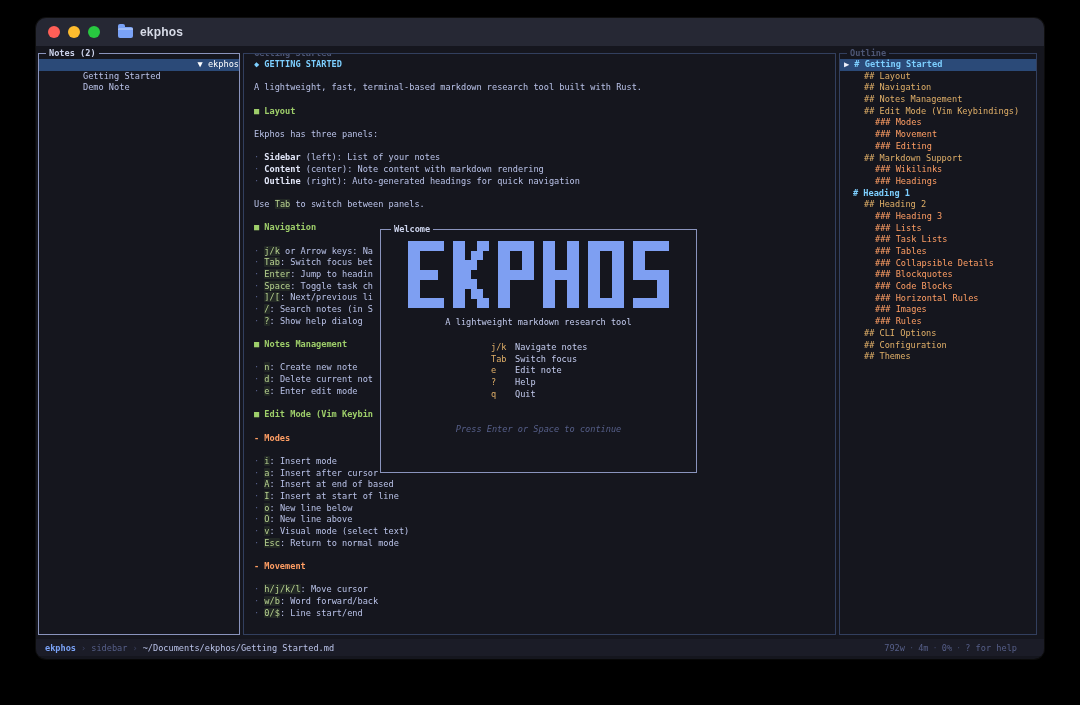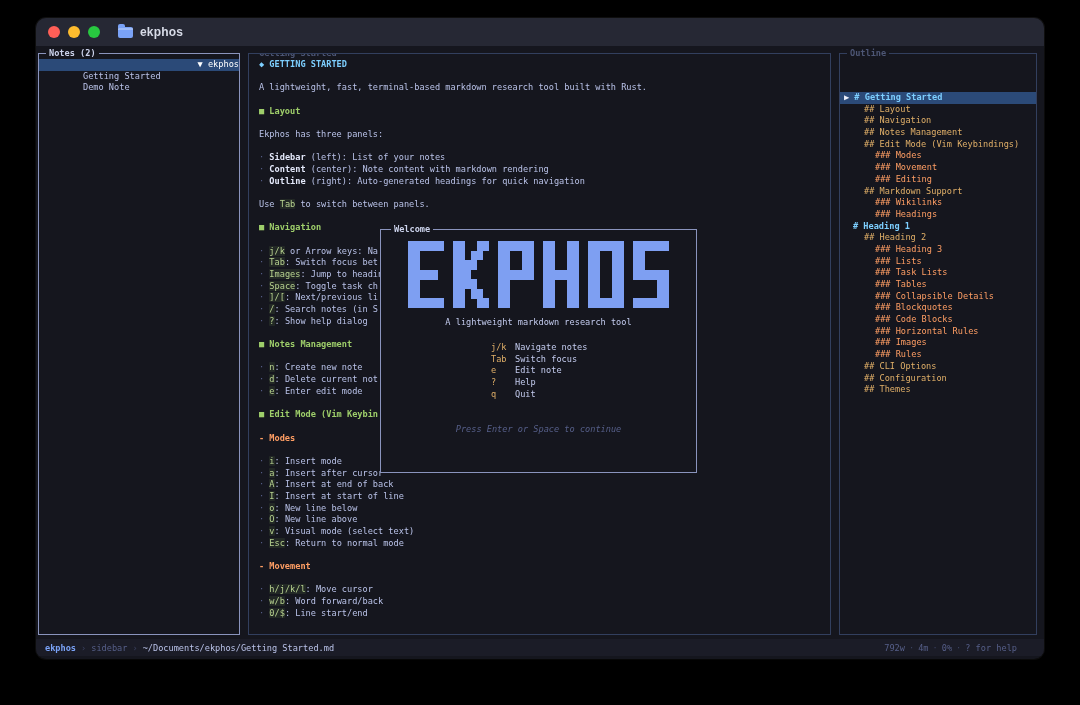--- a/index.html
+++ b/index.html
@@ -18,21 +18,21 @@
   .light.red{background:var(--traffic_red,#ff5f57);}
   .light.yellow{background:var(--traffic_yellow,#febc2e);}
   .light.green{background:var(--traffic_green,#28c840);}
   .folder-ic{position:relative;width:15px;height:11px;background:var(--accent_blue,#5b9bf3);
     border-radius:2px;margin-left:10px;margin-right:7px;flex:none;}
   .folder-ic::before{content:"";position:absolute;top:-3px;left:0;width:7px;height:4px;
     background:var(--accent_blue,#5b9bf3);border-radius:2px 2px 0 0;}
   .folder-ic::after{content:"";position:absolute;top:1px;left:0;right:0;height:2px;background:rgba(255,255,255,.28);}
   .title-text{color:#d8dce8;font:bold 12px "Liberation Sans",sans-serif;letter-spacing:.2px;}
   
-  .main{position:relative;display:flex;gap:8px;padding:7px 7px 4px 2px;height:582px;}
+  .main{position:relative;display:flex;gap:3px;padding:7px 7px 4px 2px;height:582px;}
   .panel{position:relative;border:1px solid var(--border,#323f5e);background:transparent;}
   .panel.focused{border-color:var(--border_focused,#8a94bd);}
   .panel-title{position:absolute;top:-6px;left:7px;background:var(--bg,#15161e);padding:0 3px;
     font-size:8.6px;font-weight:bold;color:#4d5675;line-height:11px;white-space:pre;}
   .panel.focused>.panel-title{color:#ccd3ec;}
   .sidebar-panel{width:200px;flex:none;}
   .content-panel{flex:1;overflow:hidden;}
   .outline-panel{width:196px;flex:none;}
   
   .tree{padding-top:5px;}
@@ -42,21 +42,21 @@
   
   .content-body{padding:5px 0 0 10px;}
   .cline{height:11.68px;line-height:11.68px;font-size:8.6px;white-space:pre;color:var(--text,#b9c2e8);}
   .s-h1{color:var(--cyan,#7dcfff);font-weight:bold;}
   .s-h2{color:var(--green,#9ece6a);font-weight:bold;}
   .s-h3{color:var(--orange,#ff9e64);font-weight:bold;}
   .s-b{color:var(--bold_text,#e3e8fa);font-weight:bold;}
   .s-key{color:var(--key_green,#b8d390);background:rgba(158,206,106,.10);border-radius:1px;}
   .s-bullet{color:var(--dim,#565f89);}
   
-  .olist{padding-top:5px;margin-top:33px;}
+  .olist{padding-top:5px;}
   .orow{height:11.7px;line-height:11.7px;font-size:8.6px;white-space:pre;cursor:default;}
   .orow.l1{padding-left:13px;color:var(--cyan,#7dcfff);font-weight:bold;}
   .orow.l2{padding-left:24px;color:var(--yellow,#e0af68);}
   .orow.l3{padding-left:35px;color:var(--orange,#ff9e64);}
   .orow.selected{background:var(--selection_bg,#2b4a78);padding-left:4px;}
   .orow .oarrow{color:#eef1fb;font-weight:normal;}
   
   .modal{position:absolute;left:344px;top:211px;width:315px;height:242px;z-index:5;
     background:var(--bg,#15161e);border:1px solid var(--border_focused,#8a94bd);}
   .modal-title{position:absolute;top:-6px;left:10px;background:var(--bg,#15161e);padding:0 3px;
@@ -120,39 +120,39 @@
           <div class="cline"><span class="s-bullet">· </span><span class="s-b">Sidebar</span><span> (left): List of your notes</span></div>
           <div class="cline"><span class="s-bullet">· </span><span class="s-b">Content</span><span> (center): Note content with markdown rendering</span></div>
           <div class="cline"><span class="s-bullet">· </span><span class="s-b">Outline</span><span> (right): Auto-generated headings for quick navigation</span></div>
           <div class="cline"></div>
           <div class="cline"><span>Use </span><span class="s-key">Tab</span><span> to switch between panels.</span></div>
           <div class="cline"></div>
           <div class="cline"><span class="s-h2">■ Navigation</span></div>
           <div class="cline"></div>
           <div class="cline"><span class="s-bullet">· </span><span class="s-key">j/k</span><span> or Arrow keys: Na</span></div>
           <div class="cline"><span class="s-bullet">· </span><span class="s-key">Tab</span><span>: Switch focus bet</span></div>
-          <div class="cline"><span class="s-bullet">· </span><span class="s-key">Images</span><span>: Jump to headin</span></div>
+          <div class="cline"><span class="s-bullet">· </span><span class="s-key">Enter</span><span>: Jump to headin</span></div>
           <div class="cline"><span class="s-bullet">· </span><span class="s-key">Space</span><span>: Toggle task ch</span></div>
           <div class="cline"><span class="s-bullet">· </span><span class="s-key">]/[</span><span>: Next/previous li</span></div>
           <div class="cline"><span class="s-bullet">· </span><span class="s-key">/</span><span>: Search notes (in S</span></div>
           <div class="cline"><span class="s-bullet">· </span><span class="s-key">?</span><span>: Show help dialog</span></div>
           <div class="cline"></div>
           <div class="cline"><span class="s-h2">■ Notes Management</span></div>
           <div class="cline"></div>
           <div class="cline"><span class="s-bullet">· </span><span class="s-key">n</span><span>: Create new note</span></div>
           <div class="cline"><span class="s-bullet">· </span><span class="s-key">d</span><span>: Delete current not</span></div>
           <div class="cline"><span class="s-bullet">· </span><span class="s-key">e</span><span>: Enter edit mode</span></div>
           <div class="cline"></div>
           <div class="cline"><span class="s-h2">■ Edit Mode (Vim Keybin</span></div>
           <div class="cline"></div>
           <div class="cline"><span class="s-h3">- Modes</span></div>
           <div class="cline"></div>
           <div class="cline"><span class="s-bullet">· </span><span class="s-key">i</span><span>: Insert mode</span></div>
           <div class="cline"><span class="s-bullet">· </span><span class="s-key">a</span><span>: Insert after cursor</span></div>
-          <div class="cline"><span class="s-bullet">· </span><span class="s-key">A</span><span>: Insert at end of back</span></div>
+          <div class="cline"><span class="s-bullet">· </span><span class="s-key">A</span><span>: Insert at end of based</span></div>
           <div class="cline"><span class="s-bullet">· </span><span class="s-key">I</span><span>: Insert at start of line</span></div>
           <div class="cline"><span class="s-bullet">· </span><span class="s-key">o</span><span>: New line below</span></div>
           <div class="cline"><span class="s-bullet">· </span><span class="s-key">O</span><span>: New line above</span></div>
           <div class="cline"><span class="s-bullet">· </span><span class="s-key">v</span><span>: Visual mode (select text)</span></div>
           <div class="cline"><span class="s-bullet">· </span><span class="s-key">Esc</span><span>: Return to normal mode</span></div>
           <div class="cline"></div>
           <div class="cline"><span class="s-h3">- Movement</span></div>
           <div class="cline"></div>
           <div class="cline"><span class="s-bullet">· </span><span class="s-key">h/j/k/l</span><span>: Move cursor</span></div>
           <div class="cline"><span class="s-bullet">· </span><span class="s-key">w/b</span><span>: Word forward/back</span></div>

